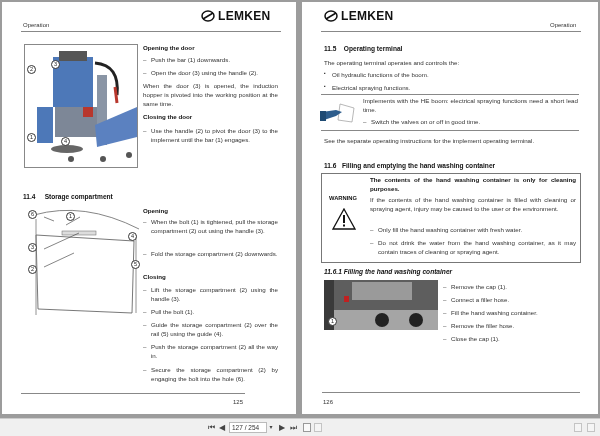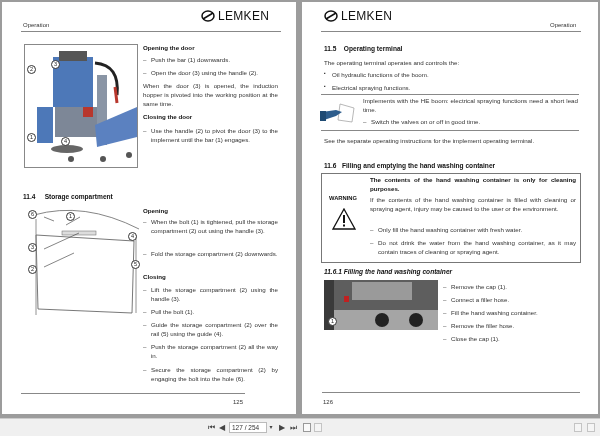--- a/index.html
+++ b/index.html
@@ -4,21 +4,21 @@
 <style>
   * { box-sizing: border-box; margin: 0; padding: 0; }
   html, body { width: 600px; height: 436px; overflow: hidden; background: #9a9a9a; font-family: "Liberation Sans", sans-serif; color: #222; }
   .viewer { position: absolute; left: 0; top: 0; width: 600px; height: 418px; background: #9c9c9c; }
   .page { position: absolute; top: 2px; background: #fff; height: 412px; }
   .page.left { left: 2px; width: 294px; }
   .page.right { left: 302px; width: 296px; }
 
   .hdr-text { position: absolute; font-size: 6px; color: #333; }
   .hdr-rule { position: absolute; height: 1px; background: #888; }
-  .logo { position: absolute; font-weight: normal; font-size: 12px; letter-spacing: 0.3px; color: #111; display: flex; align-items: center; gap: 3px; }
+  .logo { position: absolute; font-weight: bold; font-size: 12px; letter-spacing: 0.3px; color: #111; display: flex; align-items: center; gap: 3px; }
   .logo svg { width: 14px; height: 12px; }
 
   .para { position: absolute; font-size: 6.2px; line-height: 9px; color: #333; }
   .bold { font-weight: bold; color: #111; }
   .heading { position: absolute; font-size: 6.6px; font-weight: bold; color: #111; }
   .italic-h { font-style: italic; }
 
   .li { position: absolute; font-size: 6.2px; line-height: 9px; color: #333; padding-left: 8px; text-align: justify; }
   .li::before { content: "–"; position: absolute; left: 0; top: 0; }
   .bullet { position: absolute; font-size: 6.2px; color: #333; padding-left: 8px; }

